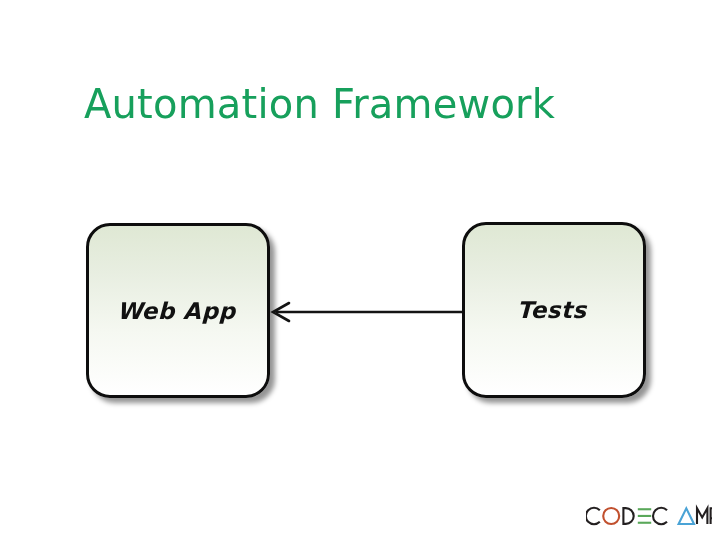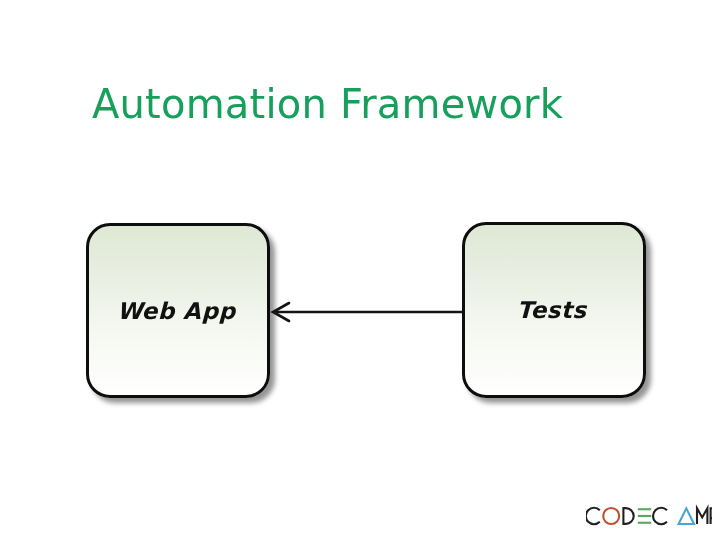--- a/index.html
+++ b/index.html
@@ -16,21 +16,21 @@
   #slide {
     position: relative;
     width: 720px;
     height: 540px;
     background: #ffffff;
   }
 
   
   #slide-title {
     position: absolute;
-    left: 92px;
+    left: 84px;
     top: 80px;
     width: 560px;
     font-family: "DejaVu Sans", sans-serif;
     font-size: 40px;
     font-weight: 400;
     letter-spacing: 0.2px;
     color: #17a05c;
     line-height: 48px;
     white-space: nowrap;
   }

